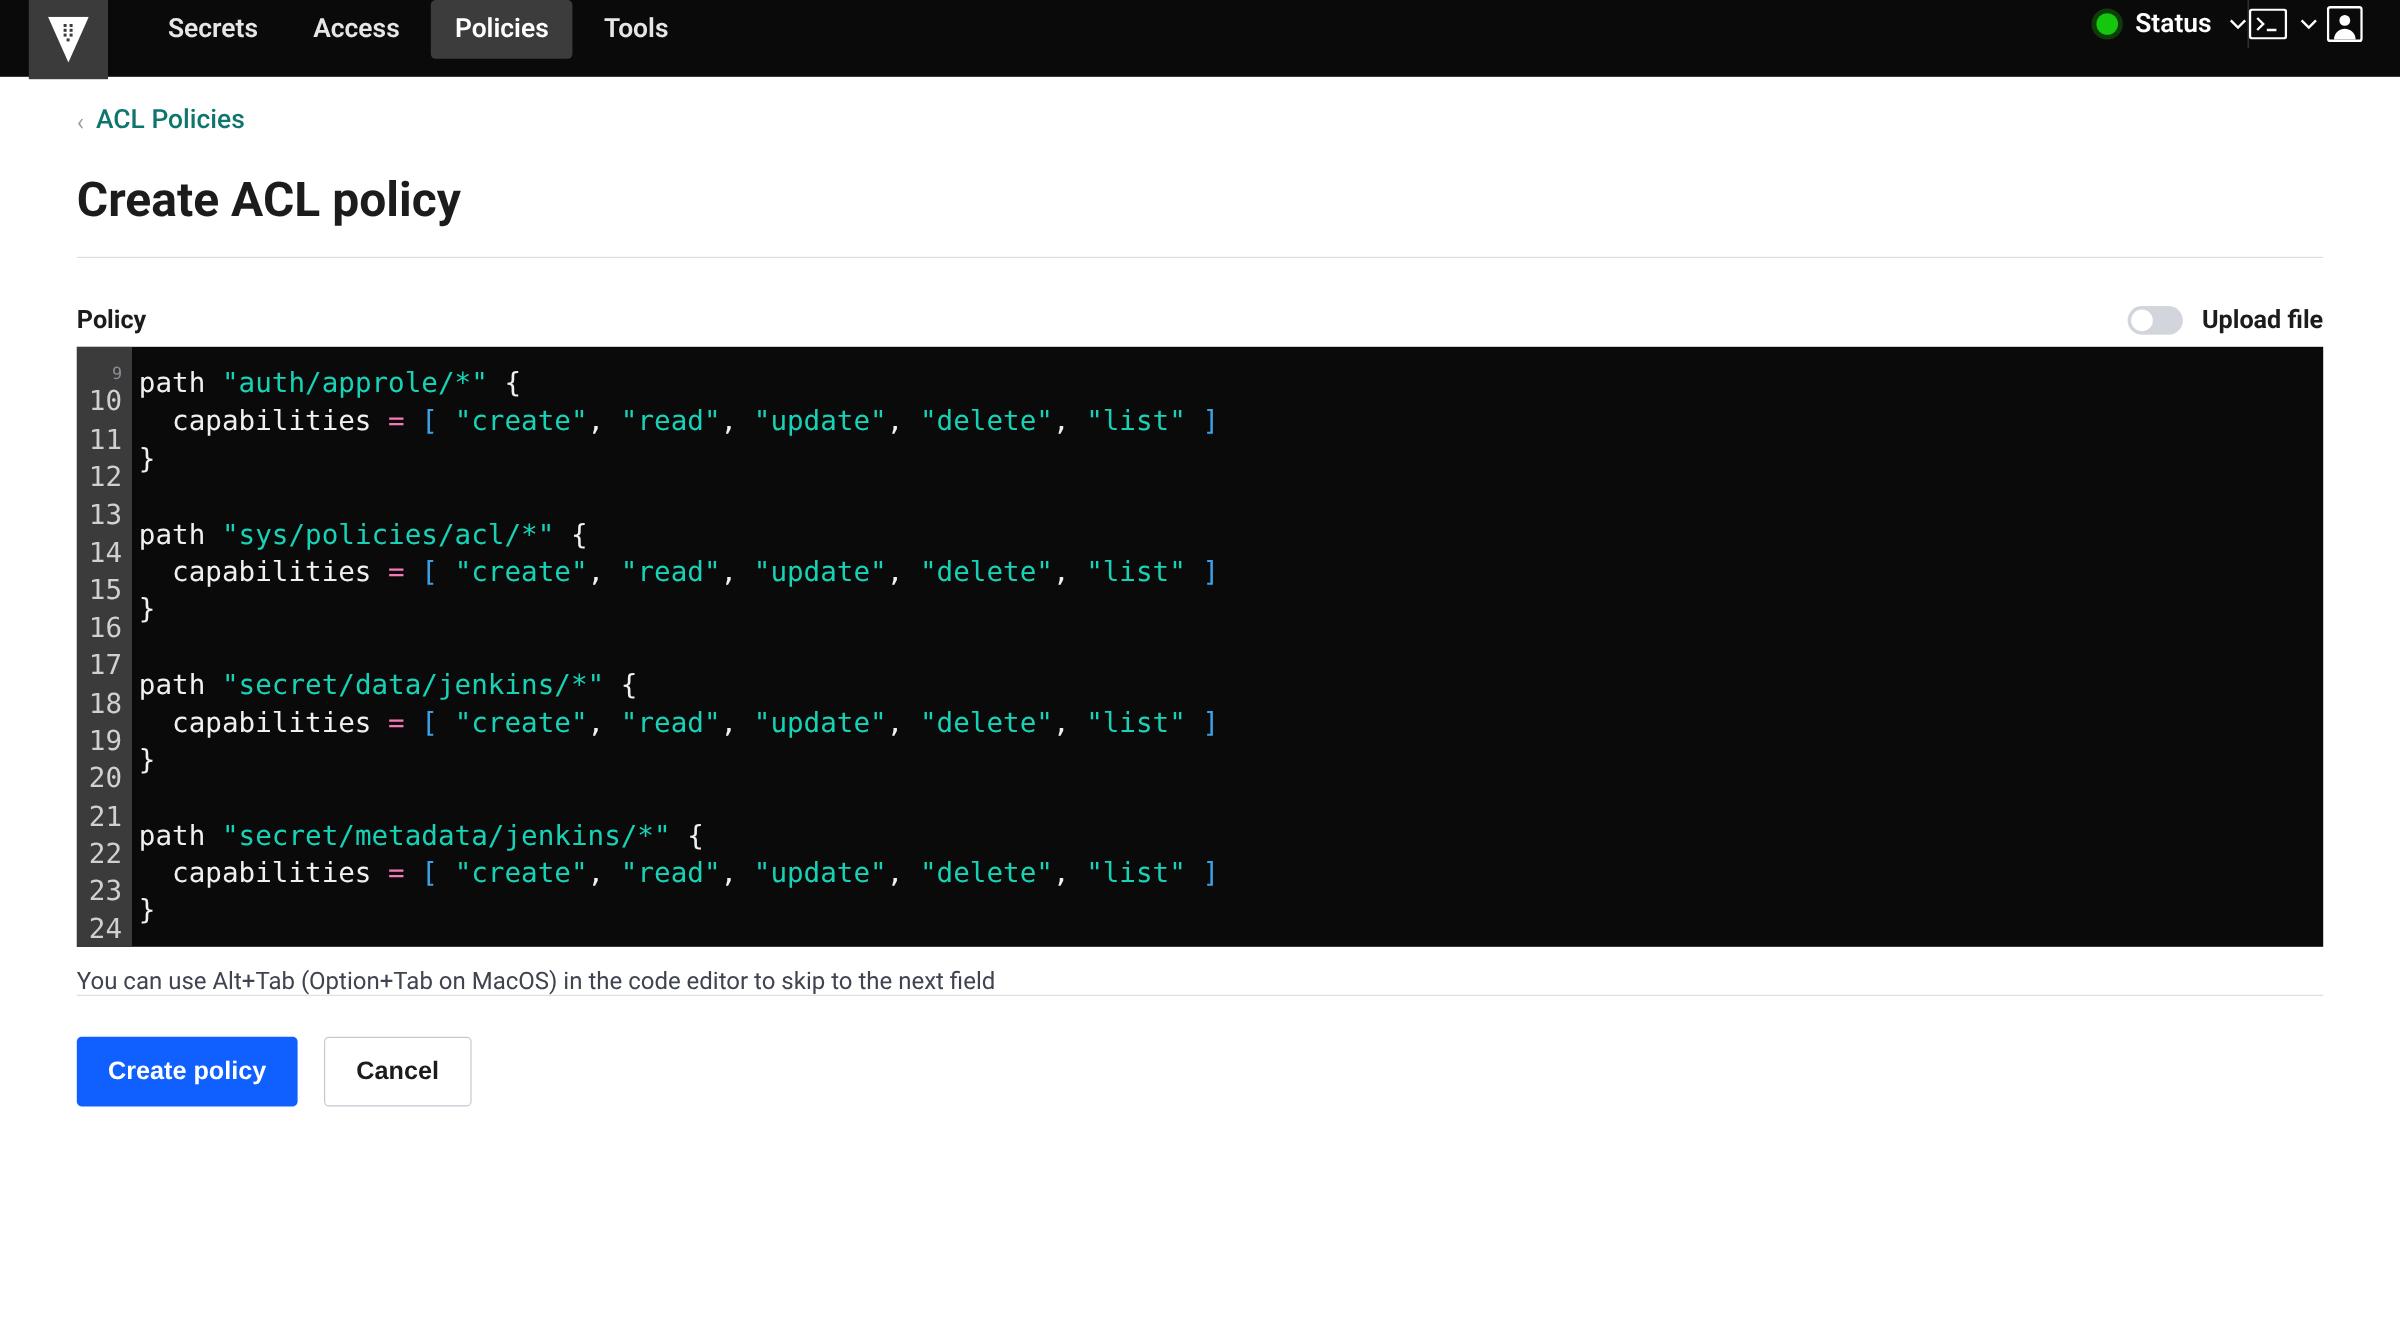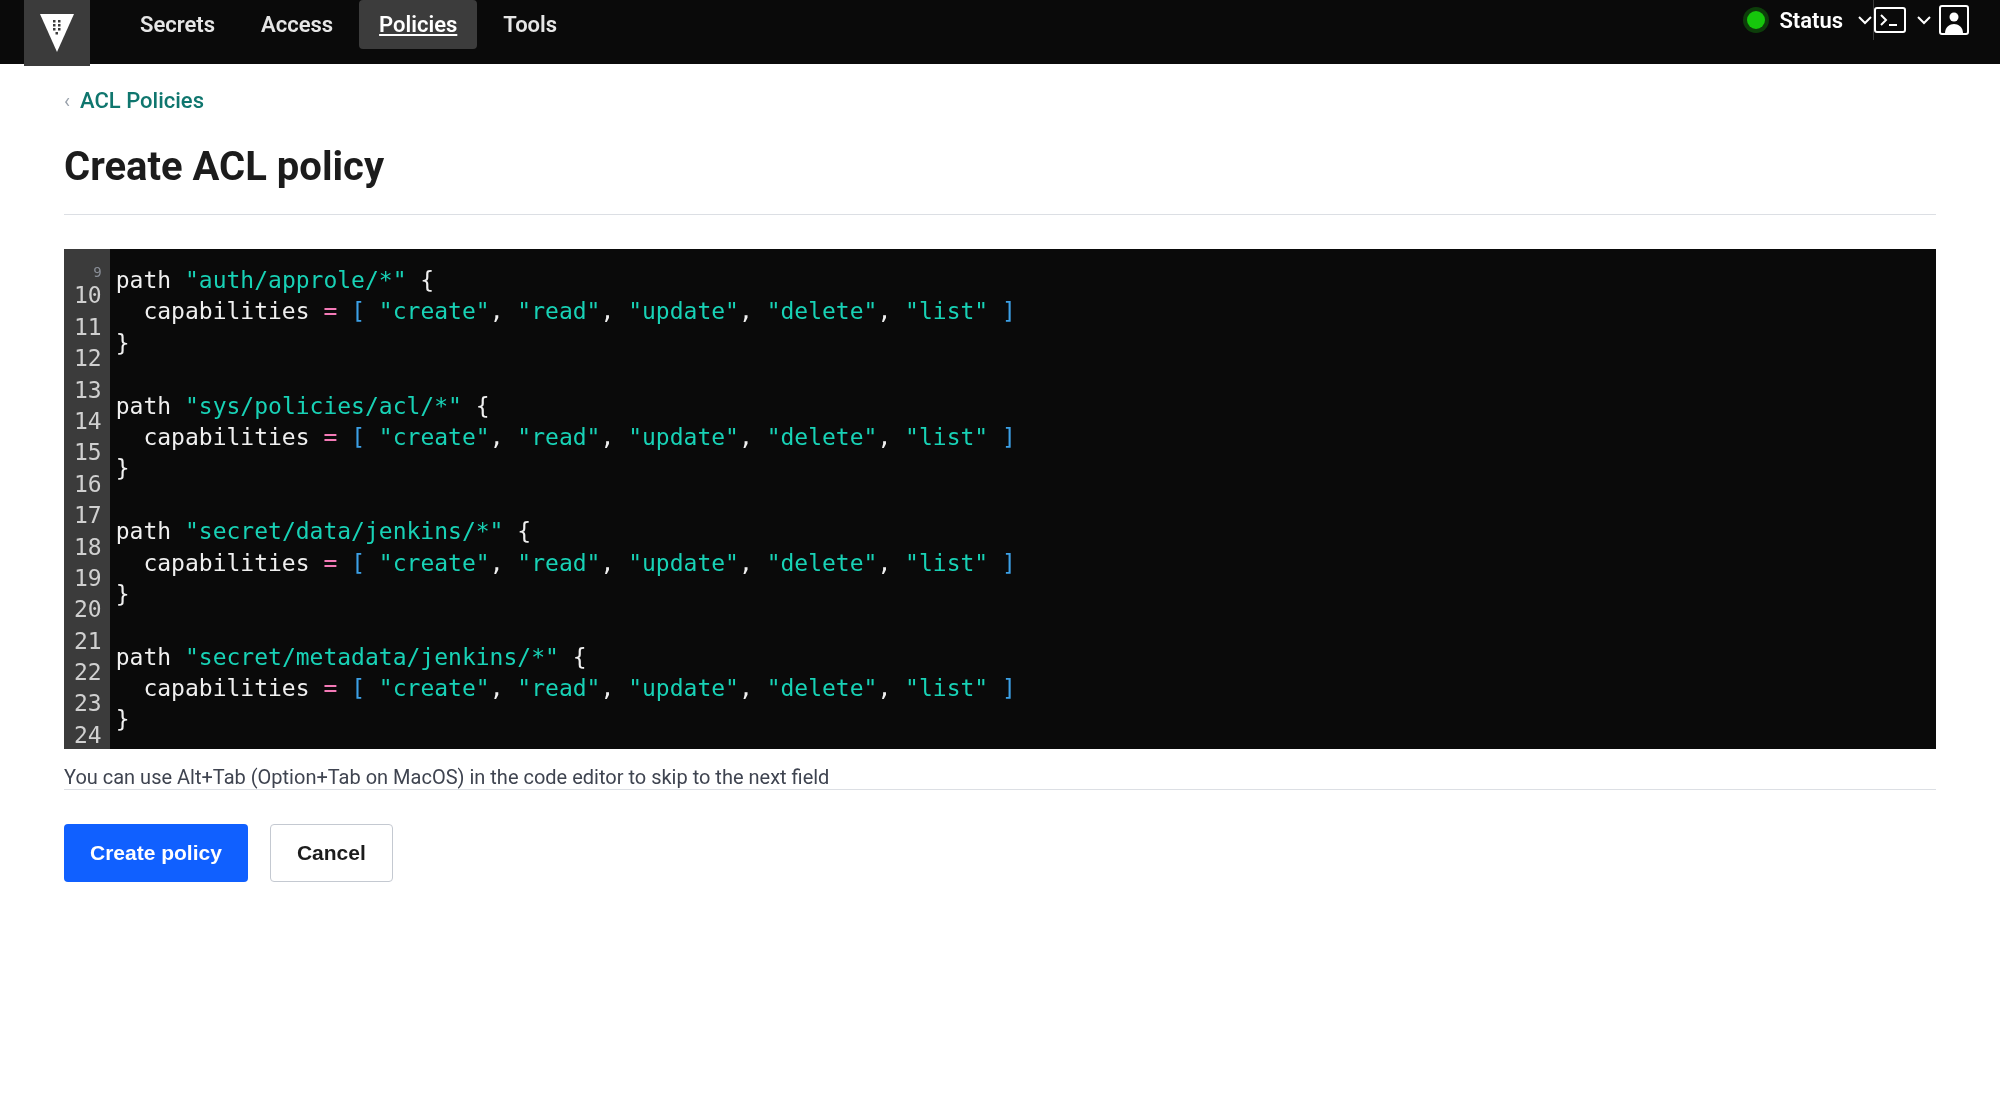--- a/index.html
+++ b/index.html
@@ -32,21 +32,21 @@
   .logo svg { display: block; }
   .nav-links { display: flex; align-items: center; gap: 6px; }
   .nav-link {
     color: #e6e6e6;
     font-size: 22px;
     font-weight: 600;
     padding: 12px 20px;
     border-radius: 4px;
     cursor: pointer;
   }
-  .nav-link.active { background: #3c3c3c; color: #fff; text-decoration: underline; }
+  .nav-link.active { background: #3c3c3c; color: #fff; }
   .nav-spacer { flex: 1; }
   .nav-right { display: flex; align-items: center; }
   .status-wrap { display: flex; align-items: center; gap: 14px; cursor: pointer; }
   .status-dot {
     width: 18px; height: 18px; border-radius: 50%;
     background: #16c60c;
     box-shadow: 0 0 0 4px rgba(22,198,12,0.28);
   }
   .status-text { color: #fff; font-size: 22px; font-weight: 600; }
   .chevron-down { width: 16px; height: 16px; }
@@ -202,20 +202,27 @@
   <div class="breadcrumb">
     <span class="breadcrumb-caret">‹</span>
     <span class="breadcrumb-link">ACL Policies</span>
   </div>
 
   <h1 class="page-title">Create ACL policy</h1>
 
   <div class="field">
   </div>
 
+  <div class="policy-row">
+    <span class="field-label" style="margin:0">Policy</span>
+    <div class="upload-wrap">
+      <div class="toggle"></div>
+      <span class="upload-label">Upload file</span>
+    </div>
+  </div>
 
   <div class="editor">
     <div class="gutter" id="gutter">
         <div class="gutter-top">9</div>
         <div>10</div>
         <div>11</div>
         <div>12</div>
         <div>13</div>
         <div>14</div>
         <div>15</div>

